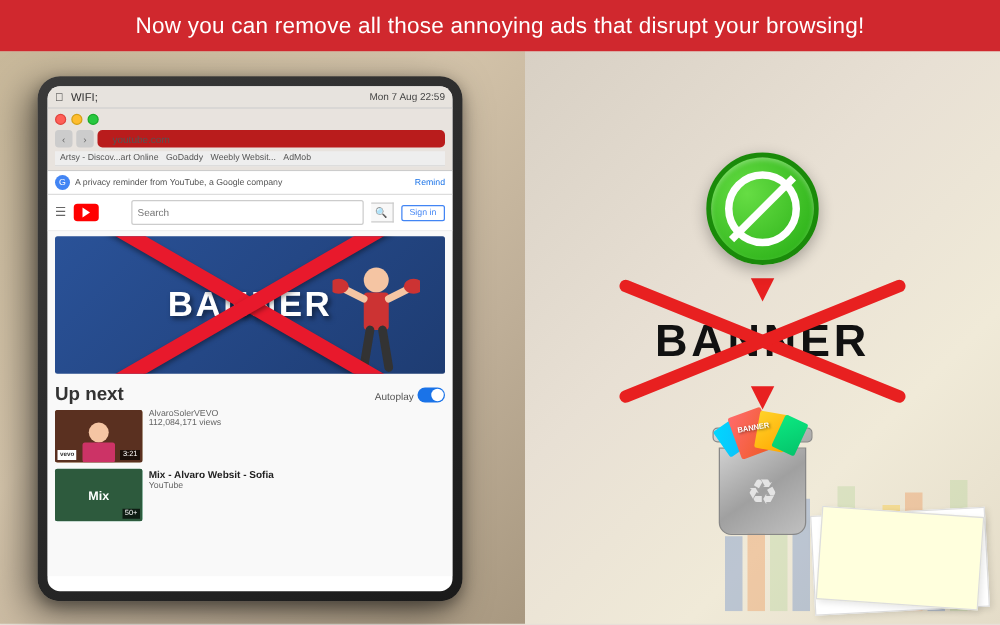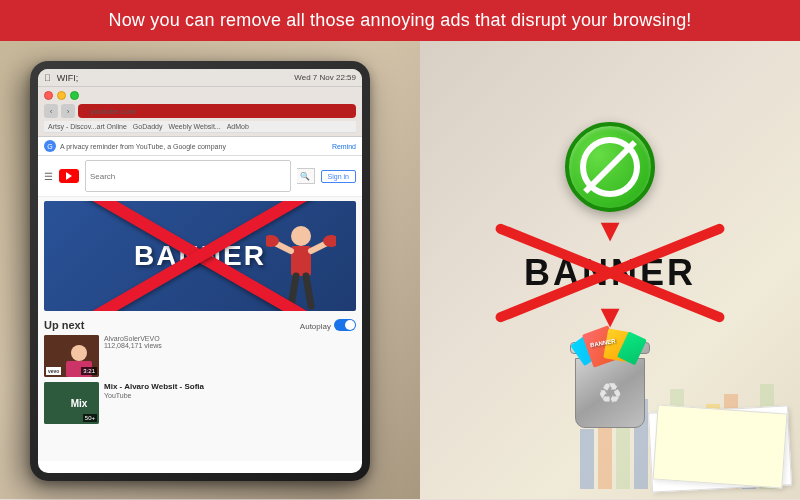--- a/index.html
+++ b/index.html
@@ -219,23 +219,24 @@
       width: 0;
       height: 0;
       border-top: 4px solid transparent;
       border-bottom: 4px solid transparent;
       border-left: 6px solid white;
     }
     #search-bar {
       flex: 1;
       border: 1px solid #ccc;
       border-radius: 2px;
-      height: 32px;
+      height: 20px;
       font-size: 8px;
       padding: 0 4px;
+      margin-left: 20px;
     }
     .search-btn {
       background: #f8f8f8;
       border: 1px solid #ccc;
       border-left: none;
       height: 16px;
       width: 18px;
       display: flex;
       align-items: center;
       justify-content: center;
@@ -307,21 +308,21 @@
     #up-next-section {
       padding: 4px 6px;
     }
     #up-next-header {
       display: flex;
       justify-content: space-between;
       align-items: center;
       margin-bottom: 4px;
     }
     #up-next-label {
-      font-size: 11px;
+      font-size: 15px;
       color: #333;
       font-weight: 600;
       text-align: center;
     }
     #autoplay-area {
       display: flex;
       align-items: flex-end;
       gap: 3px;
       font-size: 8px;
       color: #555;
@@ -342,21 +343,21 @@
       background: white;
       border-radius: 50%;
     }
 
     .video-item {
       display: flex;
       gap: 5px;
       margin-bottom: 5px;
     }
     .video-thumb {
-      width: 55px;
+      width: 70px;
       height: 42px;
       background: #555;
       border-radius: 2px;
       position: relative;
       overflow: hidden;
       flex-shrink: 0;
     }
     .video-thumb-1 {
       background: linear-gradient(135deg, #8B4513, #654321);
     }
@@ -630,21 +631,21 @@
 
     <div id="tablet-mockup">
       <div id="tablet-outer">
         <div id="tablet-screen">
 
           <div id="menubar">
             <div id="menubar-left">
               <span></span>
               <span>	WIFI;</span>
             </div>
-            <div id="menubar-right">Wed 7 Nov 22:59</div>
+            <div id="menubar-right">Mon 7 Aug 22:59</div>
           </div>
 
           <div id="browser-chrome">
             <div id="browser-buttons">
               <span class="browser-btn btn-red"></span>
               <span class="browser-btn btn-yellow"></span>
               <span class="browser-btn btn-green"></span>
             </div>
             <div id="browser-nav">
               <div class="nav-arrow">‹</div>

